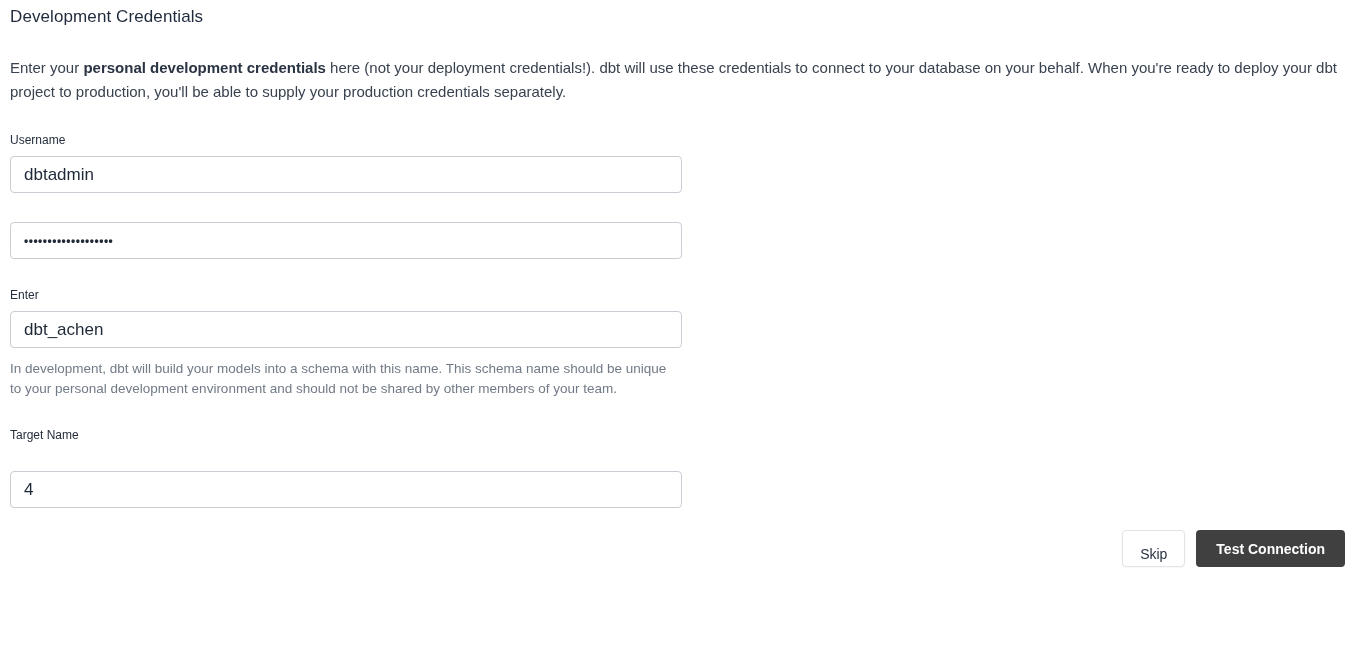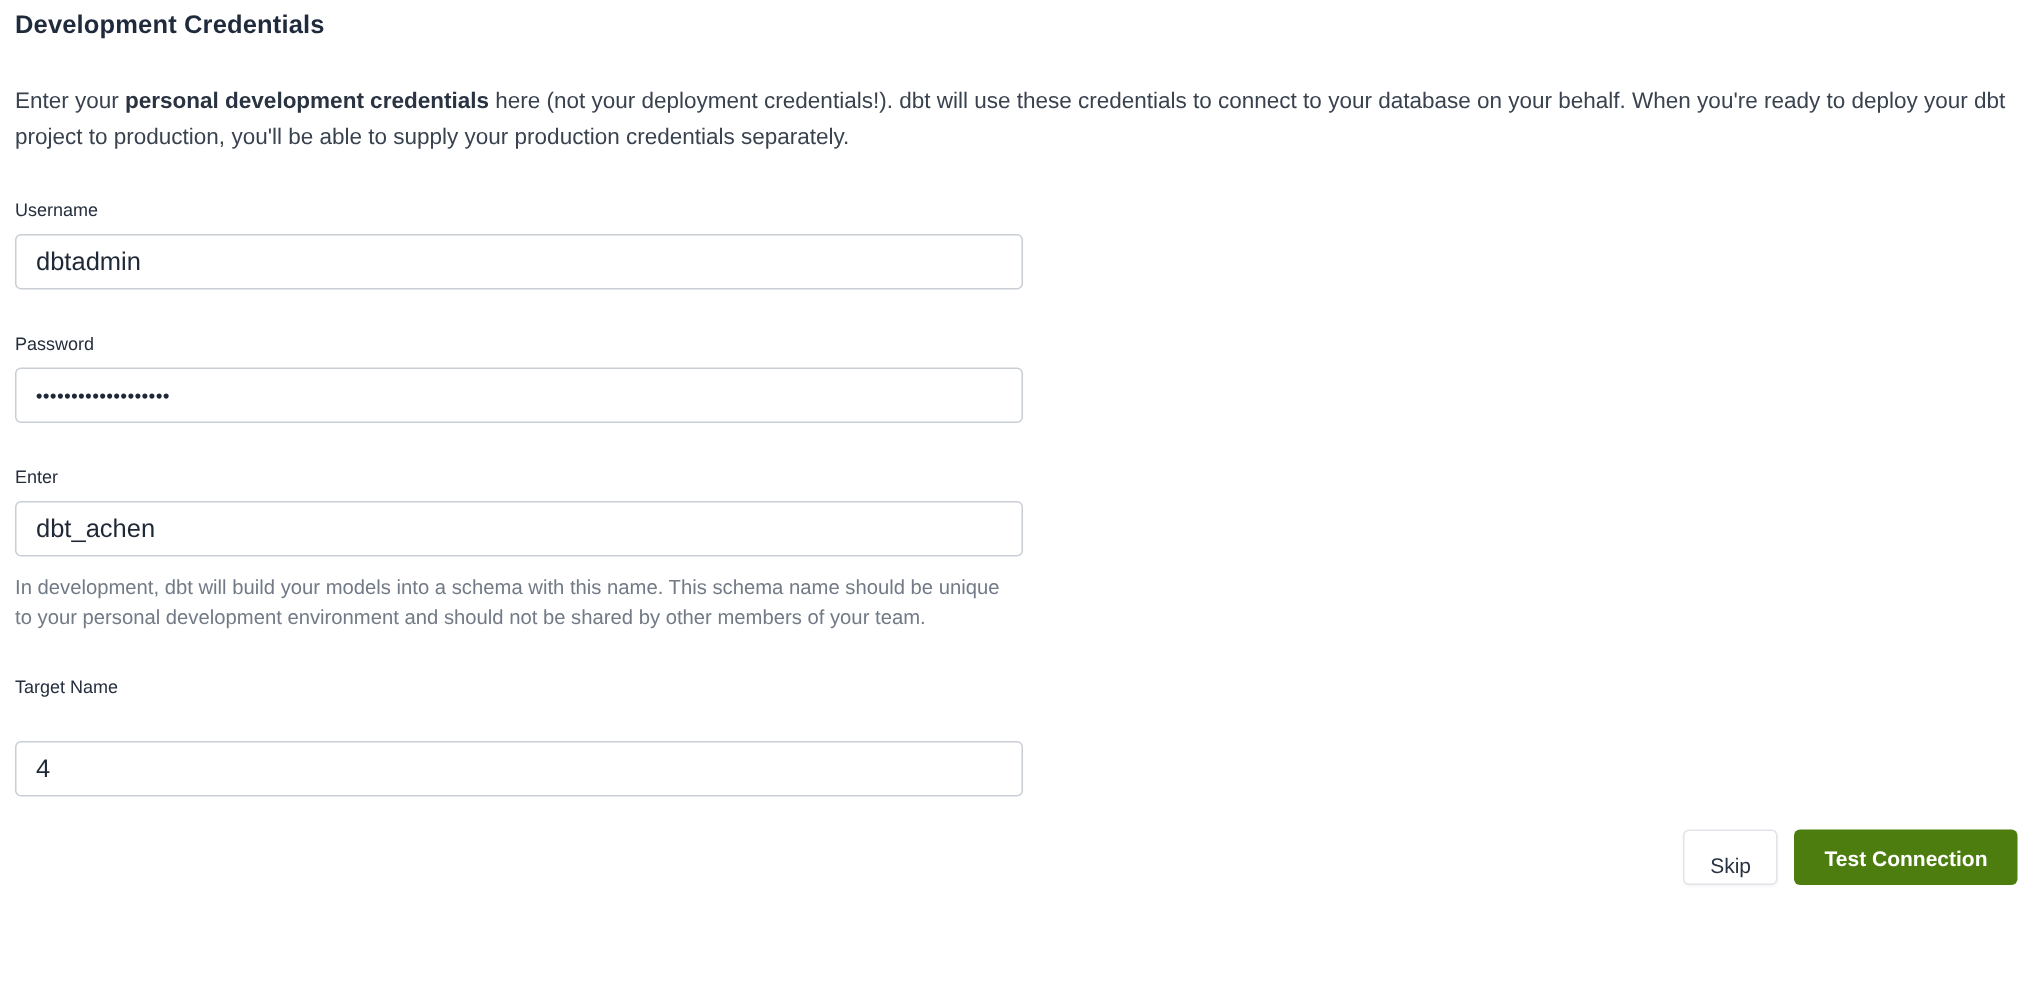--- a/index.html
+++ b/index.html
@@ -11,21 +11,21 @@
     background: #ffffff;
     font-family: "Liberation Sans", sans-serif;
     overflow: hidden;
   }
   .container {
     padding: 7px 15px 0 10px;
     width: 1360px;
   }
   .page-title {
     font-size: 17px;
-    font-weight: 700;
+    font-weight: 400;
     color: #1f2a3c;
     margin: 0;
     letter-spacing: 0.1px;
   }
   .intro {
     margin-top: 29px;
     font-size: 15px;
     line-height: 24px;
     color: #39424f;
     max-width: 1335px;
@@ -79,21 +79,21 @@
     cursor: pointer;
   }
   .btn-secondary {
     background: #ffffff;
     border: 1px solid #e0e3e7;
     color: #2a3342;
     padding: 15px 17px;
     box-shadow: 0 1px 2px rgba(0,0,0,0.04);
   }
   .btn-primary {
-    background: #4d7c0f;
+    background: #404040;
     border: none;
     color: #ffffff;
     font-weight: 700;
     padding: 0 20px;
   }
 </style>
 </head>
 <body>
 
 <div class="container">
@@ -101,21 +101,20 @@
   <h1 class="page-title">Development Credentials</h1>
 
   <p class="intro"><span>Enter your </span><b>personal development credentials</b><span> here (not your deployment credentials!). dbt will use these credentials to connect to your database on your behalf. When you're ready to deploy your dbt project to production, you'll be able to supply your production credentials separately.</span></p>
 
   <div class="field">
     <label class="field-label">Username</label>
     <input type="text" class="text-input" value="dbtadmin" style="">
   </div>
 
   <div class="field">
-    <label class="field-label">Password</label>
     <input type="text" class="text-input password-input" value="•••••••••••••••••••" style="">
   </div>
 
   <div class="field">
     <label class="field-label">Enter</label>
     <input type="text" class="text-input" value="dbt_achen" style="">
     <div class="field-hint">In development, dbt will build your models into a schema with this name. This schema name should be unique to your personal development environment and should not be shared by other members of your team.</div>
   </div>
 
   <div class="field">

